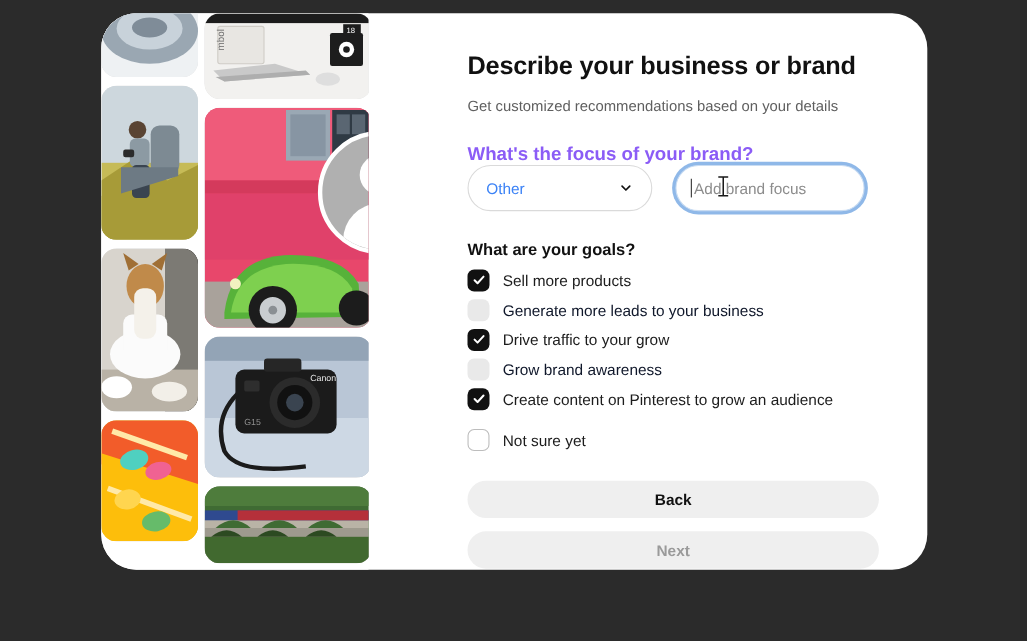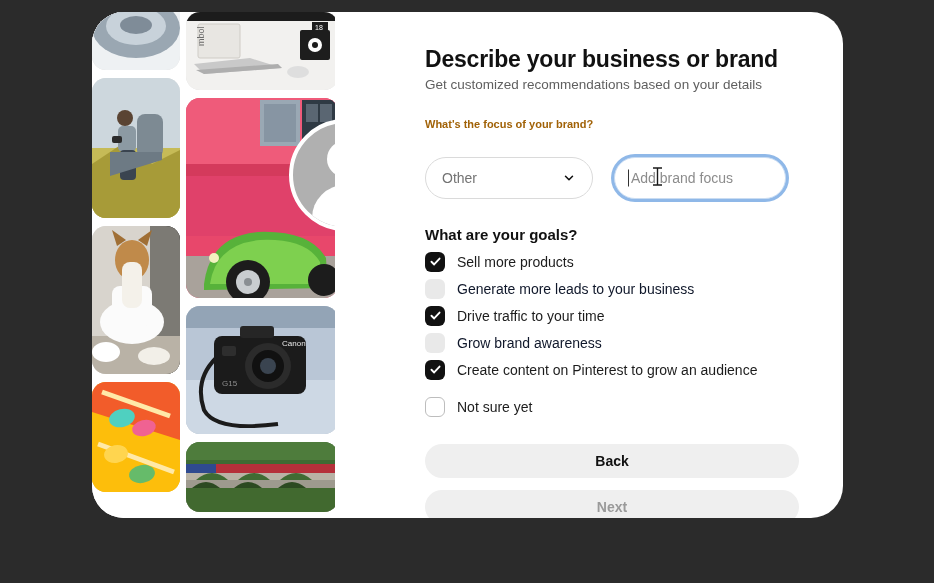--- a/index.html
+++ b/index.html
@@ -102,54 +102,54 @@
     flex: 1;
     padding: 34px 44px 0 90px;
     box-sizing: border-box;
   }
 
   .title {
     font-size: 23px;
     font-weight: bold;
     color: #111111;
     letter-spacing: -0.2px;
-    margin: 0 0 4px 0;
+    margin: 0 0 16px 0;
   }
   .subtitle {
     font-size: 13.5px;
     color: #5f5f5f;
     margin: 0 0 26px 0;
   }
 
   .section-label {
-    font-size: 11px;
+    font-size: 17px;
     font-weight: bold;
-    color: #a16207;
-    margin: 0 0 27px 0;
+    color: #8b5cf6;
+    margin: 0 0 0 0;
   }
 
   .focus-row {
     display: flex;
     gap: 21px;
     margin-bottom: 27px;
   }
 
   .select-box {
     position: relative;
     width: 168px;
     height: 42px;
     border: 1px solid #dadada;
     border-radius: 22px;
     background: #ffffff;
     display: flex;
     align-items: center;
     padding: 0 16px;
     box-sizing: border-box;
     font-size: 14px;
-    color: #737373;
+    color: #3b82f6;
   }
   .select-value { flex: 1; }
   .chevron { display: flex; align-items: center; }
 
   .text-input {
     position: relative;
     width: 172px;
     height: 42px;
     border-radius: 22px;
     background: #ffffff;
@@ -434,21 +434,21 @@
         <span class="cb disabled"></span>
         <span class="goal-label dim">Generate more leads to your business</span>
       </div>
 
       <div class="goal">
         <span class="cb checked">
           <svg width="13" height="13" viewBox="0 0 24 24">
             <path d="M4.5 12.5l5 5 10-11" fill="none" stroke="#ffffff" stroke-width="3.4" stroke-linecap="round" stroke-linejoin="round"></path>
           </svg>
         </span>
-        <span class="goal-label">Drive traffic to your time</span>
+        <span class="goal-label">Drive traffic to your grow</span>
       </div>
 
       <div class="goal">
         <span class="cb disabled"></span>
         <span class="goal-label dim">Grow brand awareness</span>
       </div>
 
       <div class="goal">
         <span class="cb checked">
           <svg width="13" height="13" viewBox="0 0 24 24">

